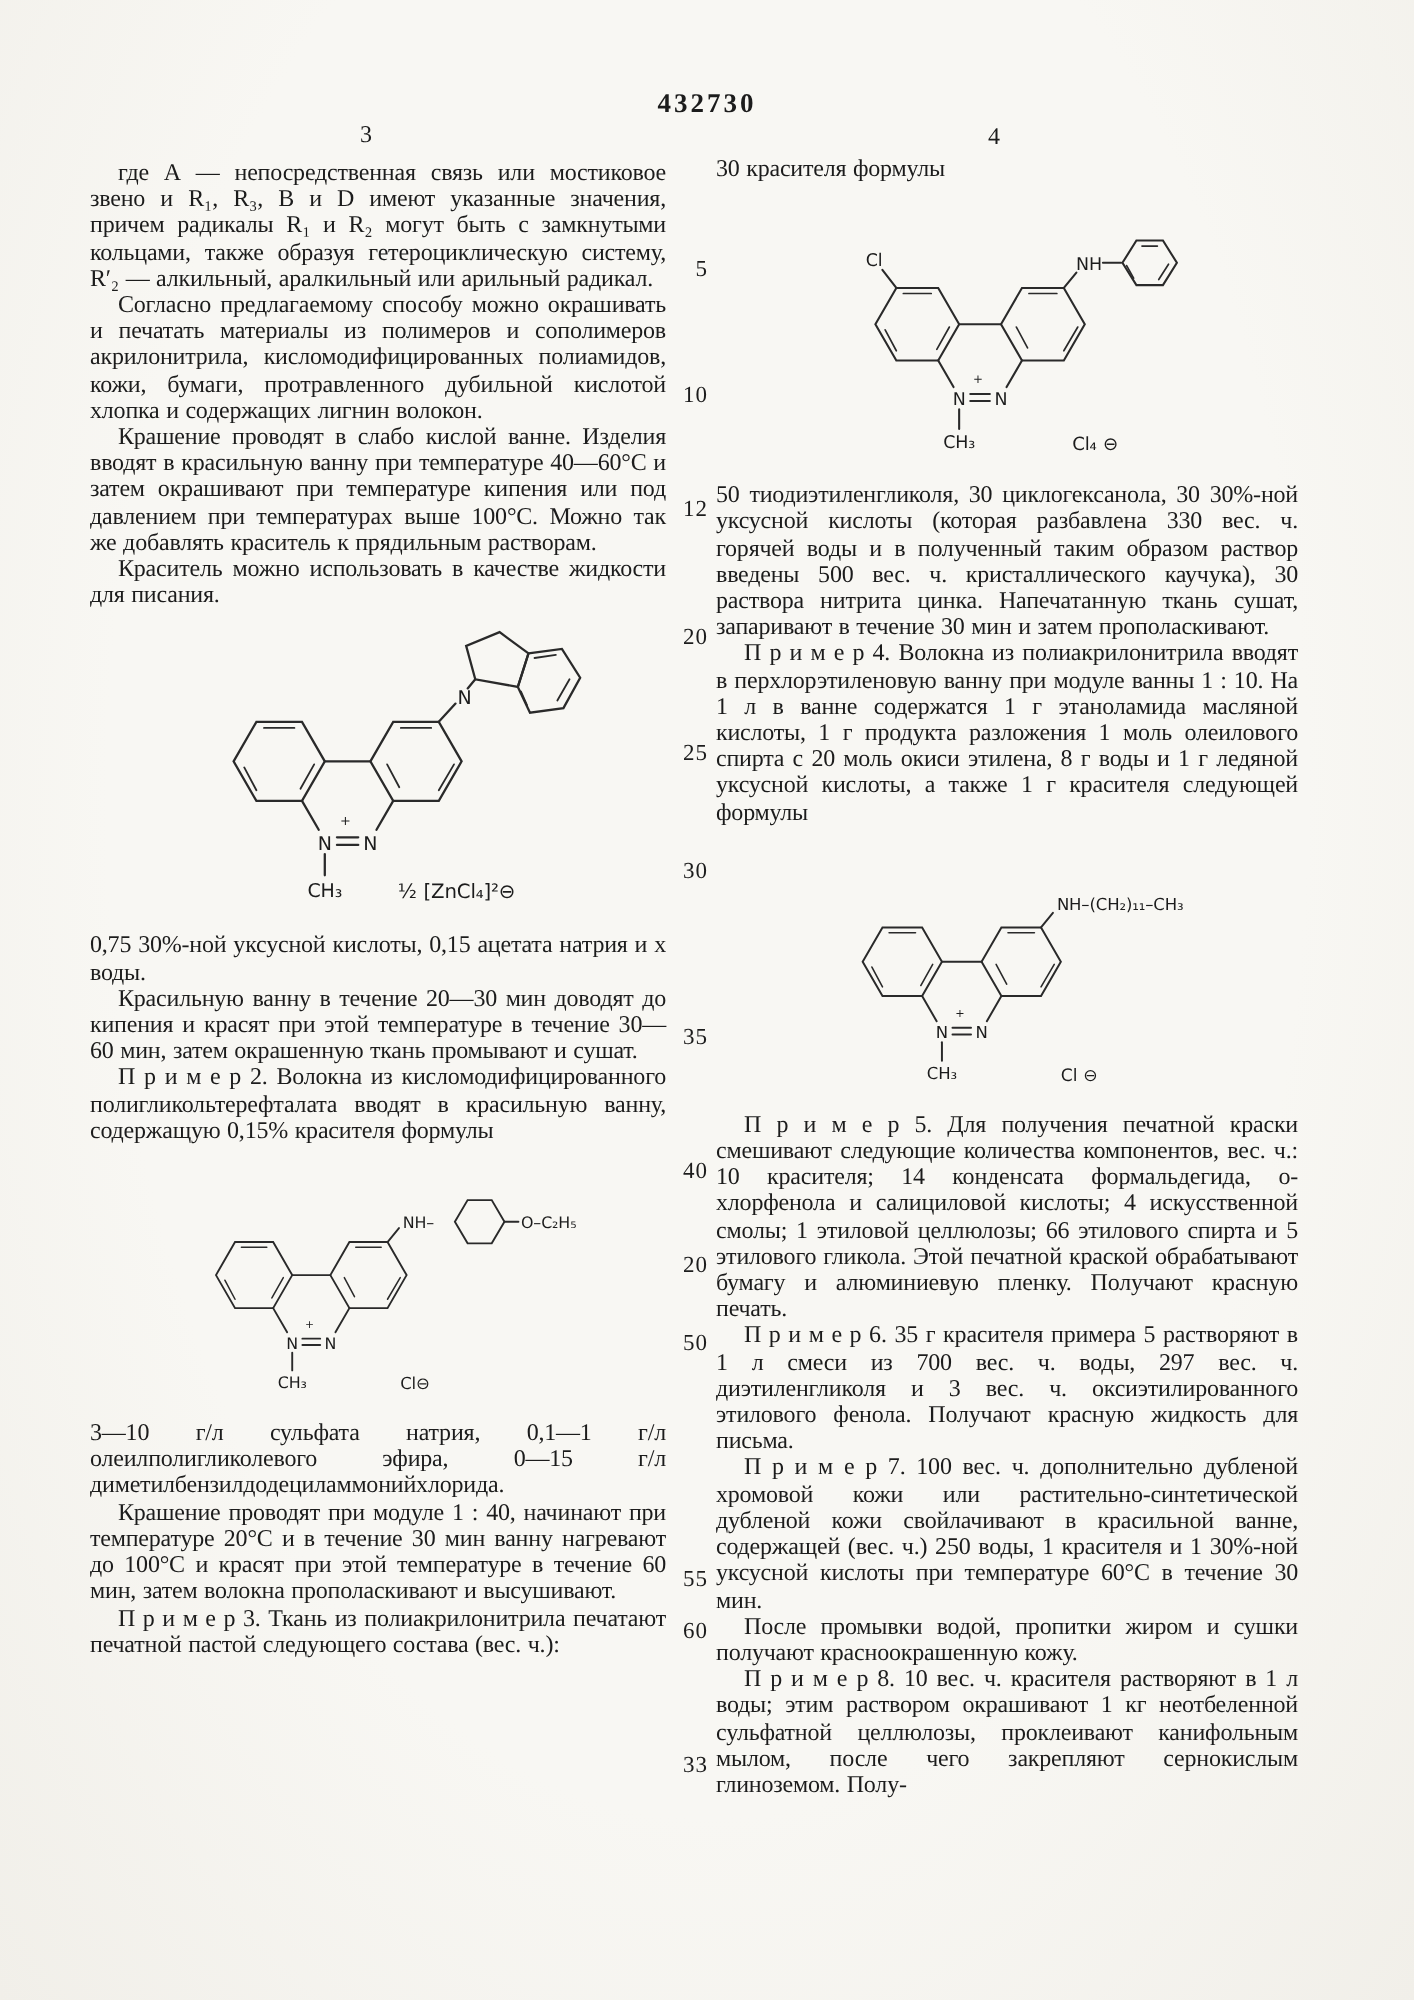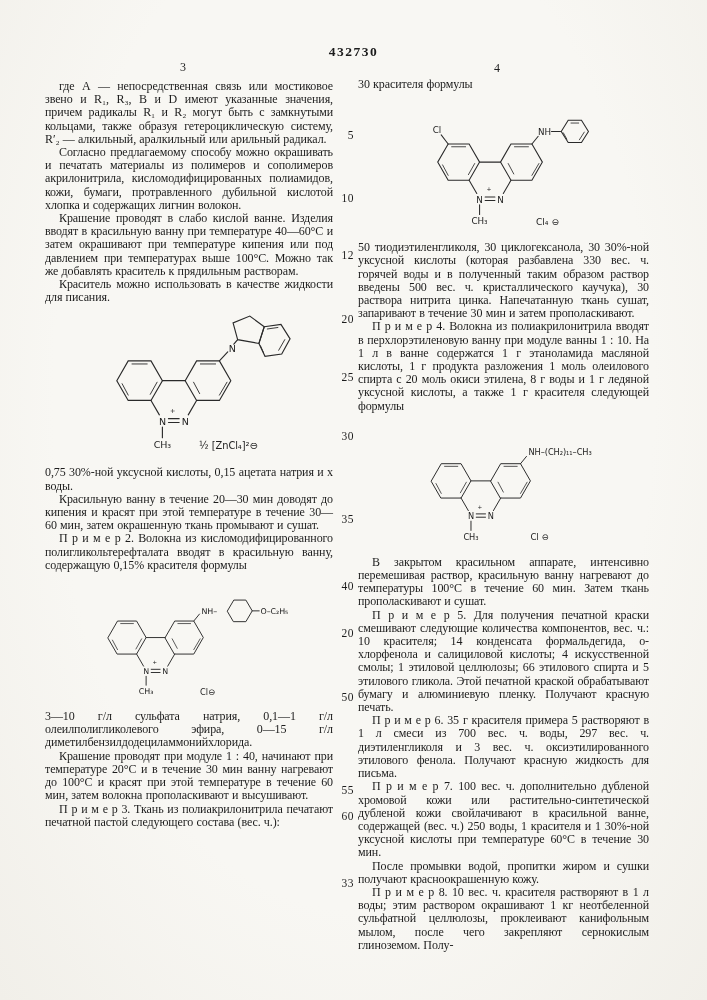--- a/index.html
+++ b/index.html
@@ -53,21 +53,21 @@
   <div class="gutter">
     <span style="top:129px">5</span>
     <span style="top:192px">10</span>
     <span style="top:249px">12</span>
     <span style="top:313px">20</span>
     <span style="top:371px">25</span>
     <span style="top:430px">30</span>
     <span style="top:513px">35</span>
     <span style="top:580px">40</span>
     <span style="top:627px">20</span>
-    <span style="top:691px">50</span>
+    <span style="top:666px">50</span>
     <span style="top:784px">55</span>
     <span style="top:810px">60</span>
     <span style="top:877px">33</span>
   </div>
 
   <div class="col col-left">
     <p>где А — непосредственная связь или мостиковое звено и R₁, R₃, В и D имеют указанные значения, причем радикалы R₁ и R₂ могут быть с замкнутыми кольцами, также образуя гетероциклическую систему, R′₂ — алкильный, аралкильный или арильный радикал.</p>
     <p>Согласно предлагаемому способу можно окрашивать и печатать материалы из полимеров и сополимеров акрилонитрила, кисломодифицированных полиамидов, кожи, бумаги, протравленного дубильной кислотой хлопка и содержащих лигнин волокон.</p>
     <p>Крашение проводят в слабо кислой ванне. Изделия вводят в красильную ванну при температуре 40—60°С и затем окрашивают при температуре кипения или под давлением при температурах выше 100°С. Можно так же добавлять краситель к прядильным растворам.</p>
     <p>Краситель можно использовать в качестве жидкости для писания.</p>
@@ -192,21 +192,20 @@
       <text x="115" y="147" text-anchor="middle">N</text>
       <text class="small" x="125" y="131">+</text>
       <text x="145" y="147" text-anchor="middle">N</text>
       <line x1="115" y1="150" x2="115" y2="164"></line>
       <text x="115" y="178" text-anchor="middle">CH₃</text>
       <line x1="190" y1="63" x2="199" y2="52"></line>
       <text x="202" y="50">NH–(CH₂)₁₁–CH₃</text>
       <text class="counter" x="205" y="179">Cl ⊖</text>
     </svg>
 
-    <p>В закрытом красильном аппарате, интенсивно перемешивая раствор, красильную ванну нагревают до температуры 100°С в течение 60 мин. Затем ткань прополаскивают и сушат.</p>
     <p>П р и м е р  5.  Для получения печатной краски смешивают следующие количества компонентов, вес. ч.:  10 красителя;  14 конденсата формальдегида, о-хлорфенола и салициловой кислоты; 4 искусственной смолы; 1 этиловой целлюлозы; 66 этилового спирта и 5 этилового гликола. Этой печатной краской обрабатывают бумагу и алюминиевую пленку. Получают красную печать.</p>
     <p>П р и м е р  6.  35 г красителя примера 5 растворяют в 1 л смеси из 700 вес. ч. воды, 297 вес. ч. диэтиленгликоля и 3 вес. ч. оксиэтилированного этилового фенола. Получают красную жидкость для письма.</p>
     <p>П р и м е р  7.  100 вес. ч. дополнительно дубленой хромовой кожи или растительно-синтетической дубленой кожи свойлачивают в красильной ванне, содержащей (вес. ч.) 250 воды, 1 красителя и 1 30%-ной уксусной кислоты при температуре 60°С в течение 30 мин.</p>
     <p>После промывки водой, пропитки жиром и сушки получают красноокрашенную кожу.</p>
     <p>П р и м е р  8.  10 вес. ч. красителя растворяют в 1 л воды; этим раствором окрашивают 1 кг неотбеленной сульфатной целлюлозы, проклеивают канифольным мылом, после чего закрепляют сернокислым глиноземом. Полу-</p>
   </div>
 
 </div>
 
 </body></html>

